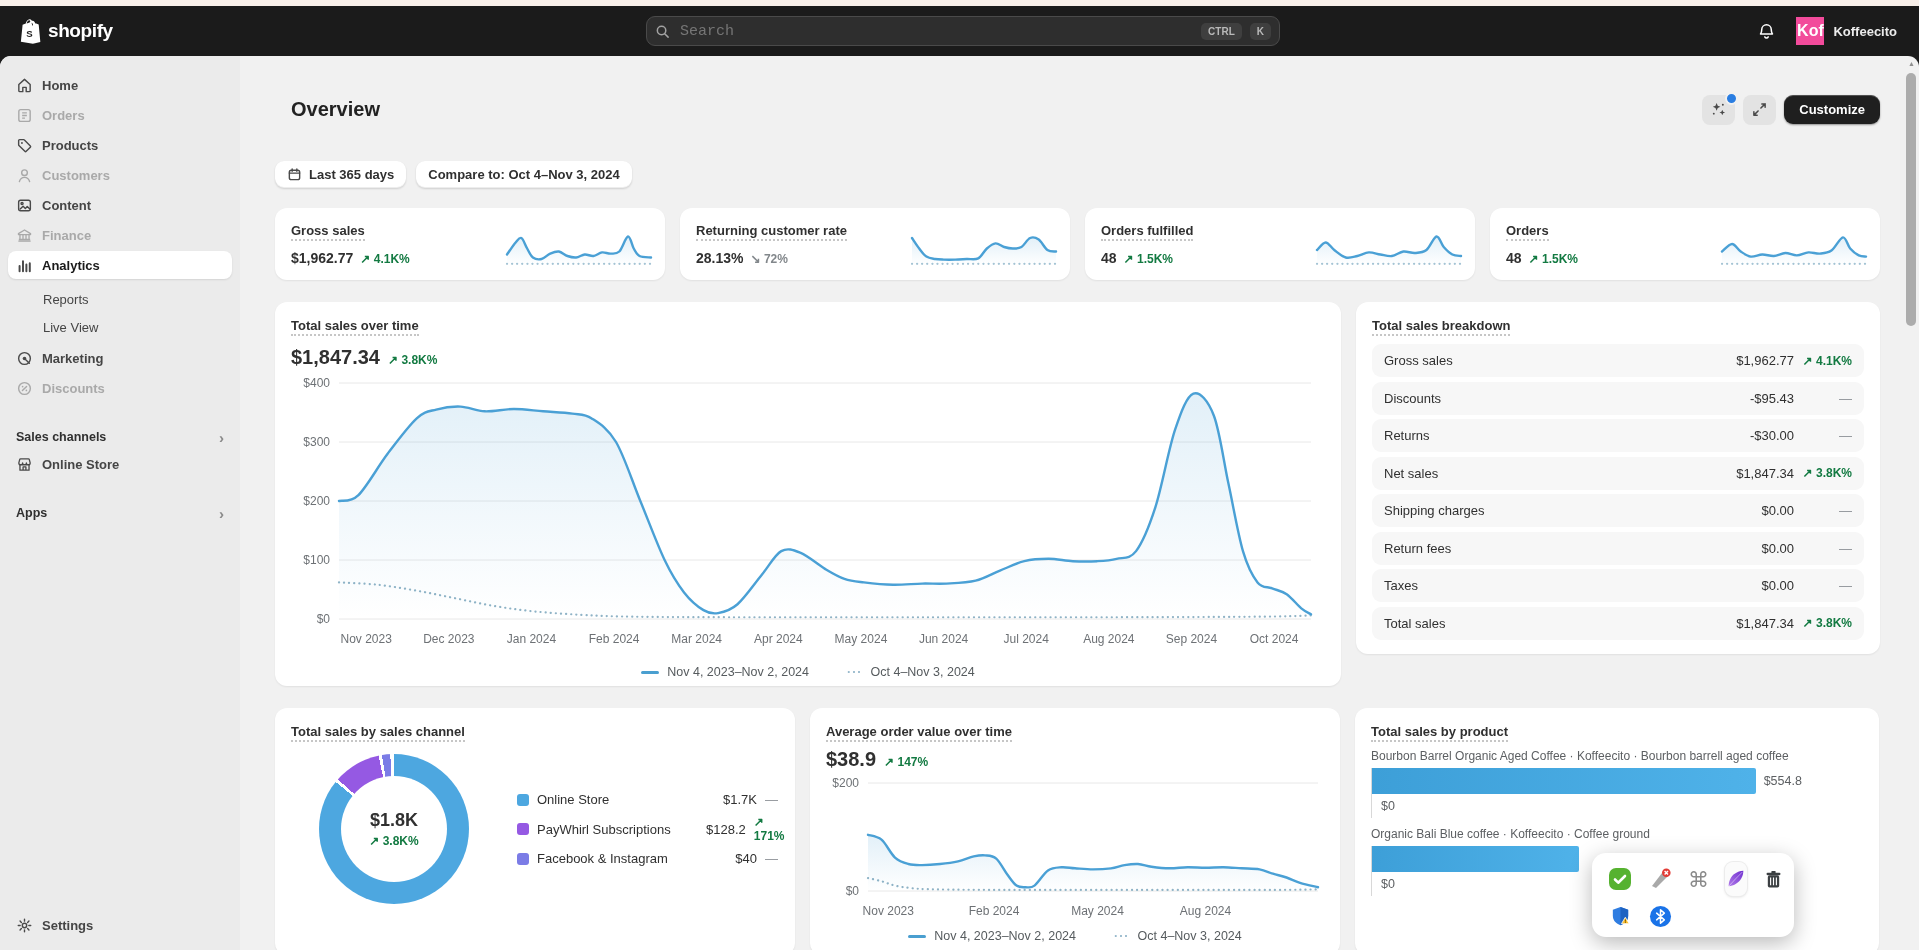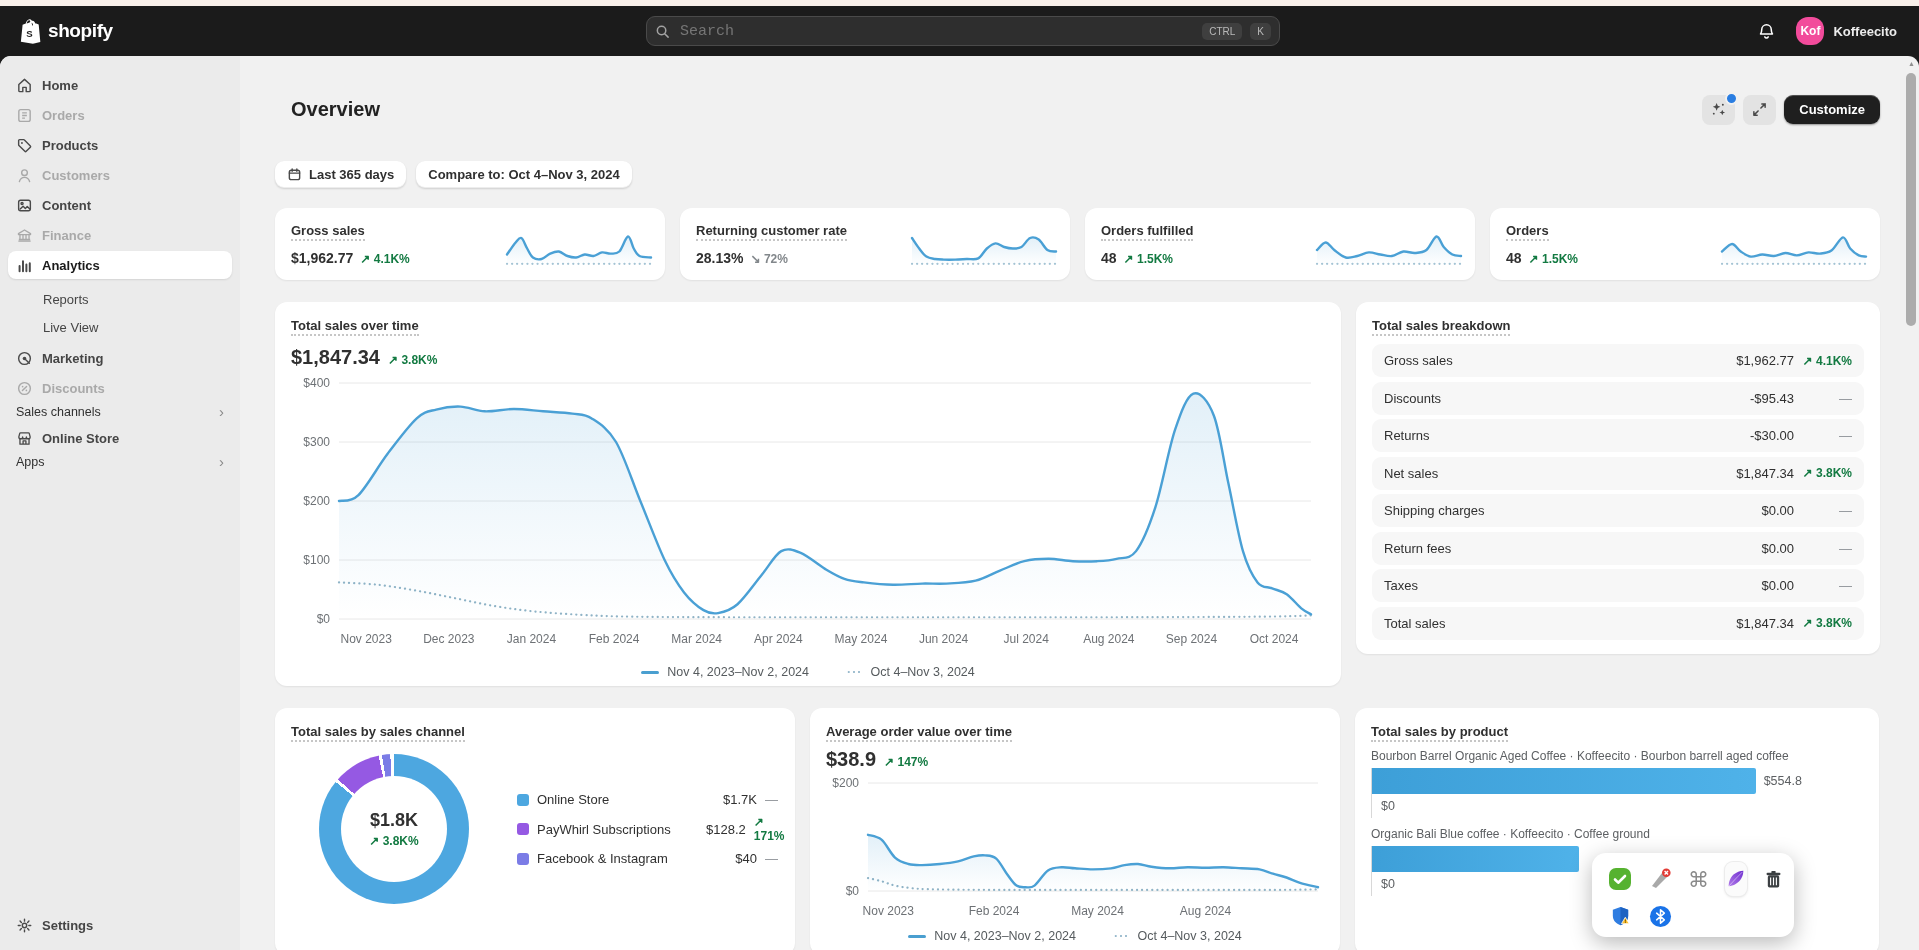--- a/index.html
+++ b/index.html
@@ -7,42 +7,42 @@
        font-family:"Liberation Sans",sans-serif;color:#303030;-webkit-font-smoothing:antialiased}
   .top-strip{height:6px;background:#f9f0ea}
   
   .topbar{height:50px;background:#1b1b1b;display:flex;align-items:center;position:relative}
   .logo{display:flex;align-items:center;gap:7px;margin-left:18px;cursor:pointer}
   .logo-word{color:#fff;font-weight:700;font-size:19px;letter-spacing:-.4px}
   .search{position:absolute;left:646px;width:634px;top:10px;height:30px;background:#2e2e2e;
           border:1px solid #4a4a4a;border-radius:9px;display:flex;align-items:center;gap:8px;
           padding:0 8px;box-sizing:border-box}
   .search input{flex:1;background:transparent;border:0;outline:none;color:#bef264;font-size:15px;font-family:Liberation Mono, monospace}
-  .kbd{background:#3f3f3f;color:#b9b9b9;font-size:10px;font-weight:400;padding:3px 7px;border-radius:5px}
+  .kbd{background:#3f3f3f;color:#b9b9b9;font-size:10px;font-weight:700;padding:3px 7px;border-radius:5px}
   .top-right{margin-left:auto;display:flex;align-items:center;gap:16px;margin-right:22px}
   .bell{background:none;border:0;padding:4px;cursor:pointer;display:flex}
   .account{display:flex;align-items:center;gap:9px;cursor:pointer}
-  .avatar{width:28px;height:28px;border-radius:12px;background:#f24b9b;color:#fff;font-size:12px;
+  .avatar{width:28px;height:28px;border-radius:0;background:#f24b9b;color:#fff;font-size:16px;
           font-weight:700;display:flex;align-items:center;justify-content:center}
   .username{color:#ececec;font-size:13px;font-weight:700}
   
   .frame{position:absolute;top:56px;left:0;right:0;bottom:0;background:#f1f1f1;
          border-radius:11px 11px 0 0;display:flex;overflow:hidden}
   
   .sidebar{width:240px;flex:none;background:#ebebeb;padding:14px 8px 10px;box-sizing:border-box;
            display:flex;flex-direction:column;font-size:13px}
   .side-item{display:flex;align-items:center;gap:9px;height:28px;padding:0 8px;margin:1px 0;
              border-radius:8px;font-weight:700;color:#454545;cursor:pointer}
   .side-item svg{color:#4a4a4a}
   .side-item.disabled,.side-item.disabled svg{color:#a9a9a9}
   .side-item.active{background:#fff;box-shadow:0 1px 2px rgba(0,0,0,.1);color:#1a1a1a}
   .side-child{display:flex;align-items:flex-end;height:26px;margin:1px 0;padding-left:35px;
               border-radius:8px;font-weight:500;color:#454545;cursor:pointer}
-  .side-section{display:flex;justify-content:space-between;align-items:center;margin:1px 8px 4px;
-                font-size:12.5px;font-weight:400;color:#303030;cursor:pointer}
+  .side-section{display:flex;justify-content:space-between;margin:27px 8px 4px;
+                font-size:12.5px;font-weight:700;color:#303030;cursor:pointer}
   .chev{color:#8a8a8a;font-size:15px;line-height:1}
   .side-footer{margin-top:auto}
   
   .main{flex:1;padding:0 40px 0 35px;box-sizing:border-box;position:relative}
   .page-head{margin-top:26px;display:flex;align-items:center}
   .page-head h1{margin:16px;font-size:20px;font-weight:700;color:#222}
   .head-actions{margin-left:auto;display:flex;align-items:center;gap:8px}
   .icon-btn{width:33px;height:30px;border:0;border-radius:8px;background:#e3e3e3;cursor:pointer;
             display:flex;align-items:center;justify-content:center;position:relative}
   .notif-dot{position:absolute;top:-3px;right:-3px;width:9px;height:9px;border-radius:50%;

